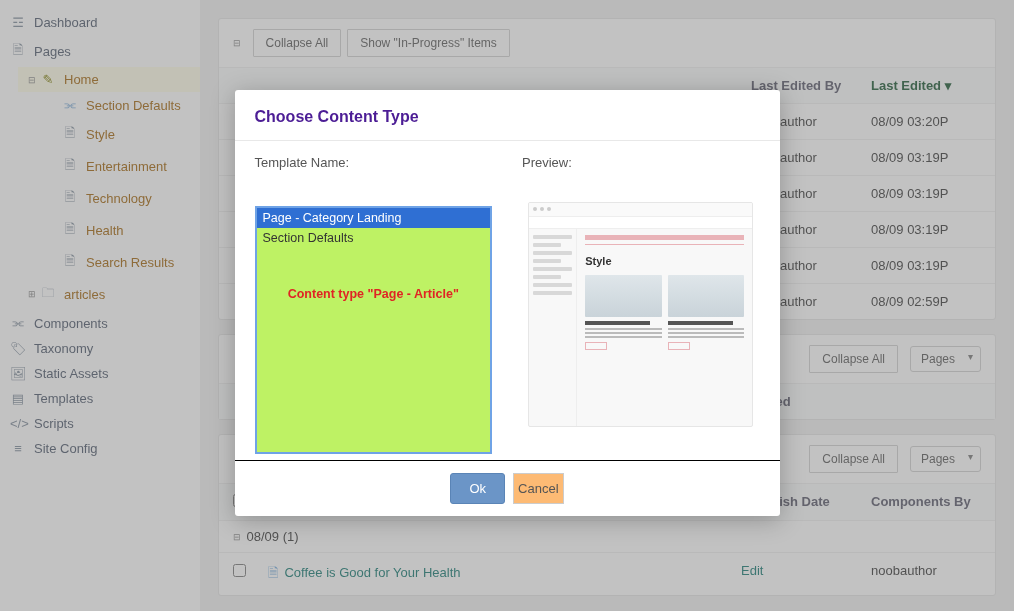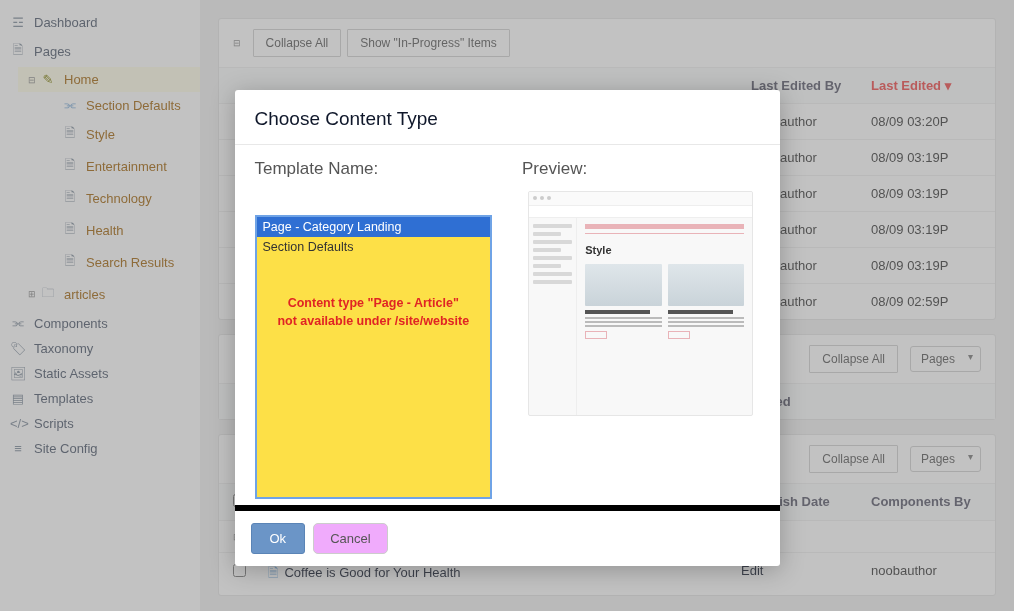--- a/index.html
+++ b/index.html
@@ -23,39 +23,39 @@
   .panel-header .exp { font-size: 9px; color: #888; margin-right: 6px;}
   .panel-header .title { font-weight: 600; color: #444; flex: 1; }
   .btn { background: #fff; border: 1px solid #d0d0d0; border-radius: 1px; padding: 6px 12px; font-size: 12px; color: #555; cursor: pointer; margin-left: 6px; }
   .columns, .row { display: flex; padding: 10px 14px; border-top: 1px solid #eee; }
   .columns { font-weight: 600; color: #556; background: #fafbfc; }
   .col-a { flex: 2.8; }
   .col-b { width: 60px; }
   .col-c { width: 70px; }
   .col-d { width: 120px; }
   .col-e { width: 110px; }
-  .sort { color: #ef4444; }
+  .sort { color: #14532d; }
   .row .file-icn { color: #6fa8dc; margin: 0 6px 0 14px; }
-  .link { color: #0f172a; }
+  .link { color: #0f766e; }
   .grouprow { padding: 8px 14px; border-top: 1px solid #eee; display:flex; align-items:center;}
   .grouprow .exp { font-size: 9px; margin-right:6px; color:#888;}
   .select { border: 1px solid #d0d0d0; border-radius: 3px; padding: 5px 24px 5px 10px; font-size: 12px; color: #555; background: #fff; margin-left: 6px; appearance: none; position: relative; }
   .select-wrap { position: relative; display:inline-block; margin-left:6px;}
   .select-wrap::after { content:"▾"; position:absolute; right:8px; top:5px; font-size:10px; color:#777; pointer-events:none;}
 
   .overlay { position: absolute; inset: 0; background: rgba(120,120,120,0.45); display:flex; align-items:flex-start; justify-content:center; }
   .modal { margin-top: 90px; width: 545px; background: #fff; border-radius: 3px; box-shadow: 0 4px 24px rgba(0,0,0,0.25); }
   .modal-head { padding: 18px 20px 14px; border-bottom: 1px solid #e8e8e8; }
-  .modal-head h2 { font-size: 19px; font-weight: 400; color: #0f172a; }
+  .modal-head h2 { font-size: 16px; font-weight: 700; color: #4c1d95; }
   .modal-body { padding: 14px 20px 6px; }
   .modal-body .msg { color: #555; margin-bottom: 14px; font-size: 12.5px; }
   .cols2 { display: flex; gap: 30px; }
   .colx { flex: 1; }
-  .colx .lbl { color: #555; margin-bottom: 0; font-size: 17px; }
-  .template-list { border: 2px solid #6fa3e6; height: 284px; background: #fde047; position: relative; overflow:hidden;margin-top:36px;}
+  .colx .lbl { color: #555; margin-bottom: 20px; font-size: 13px; }
+  .template-list { border: 2px solid #6fa3e6; height: 248px; background: #bef264; position: relative; overflow:hidden;margin-top:36px;}
   .template-list .opt { padding: 3px 6px; font-size: 12.5px; cursor: pointer; }
   .template-list .opt.sel { background: #2f6fd3; color: #fff; }
   .annot { position: absolute; top: 78px; left: 0; right:0; text-align:center; color:#e02424; font-weight:700; font-size:12.5px; line-height:1.4; }
   .preview-box { height: 248px; background:#fff; display:flex; align-items:center; justify-content:center;}
   .mock { width: 225px; height: 225px; border: 1px solid #e6e6e6; background: #f8f8f8; border-radius:2px; display:flex; flex-direction:column; overflow:hidden;}
   .mock-top { height:14px; background:#fafafa; border-bottom:1px solid #eee; display:flex; align-items:center; padding:0 4px; gap:3px;}
   .dot{width:4px;height:4px;border-radius:50%;background:#ccc;}
   .mock-url{height:12px;background:#fff;border-bottom:1px solid #eee;}
   .mock-body{flex:1;display:flex;}
   .mock-side{width:48px;border-right:1px solid #eee; padding:6px 4px; display:flex; flex-direction:column; gap:4px;}
@@ -65,23 +65,23 @@
   .mm-hdr{height:5px;background:#e9b3b8;margin-bottom:4px;}
   .mm-line{height:1px;background:#e9b3b8;margin-bottom:10px;}
   .mm-title{font-size:11px;font-weight:700;color:#333;margin-bottom:8px;}
   .mm-cards{display:flex;gap:6px;}
   .mm-card{flex:1;}
   .mm-img{height:42px;background:linear-gradient(#dfe6ea,#c9d3d9);border-radius:1px;margin-bottom:4px;}
   .mm-t{height:4px;background:#555;margin-bottom:3px;width:85%;}
   .mm-l{height:2px;background:#bbb;margin-bottom:2px;}
   .mm-btn{width:22px;height:8px;border:1px solid #e9b3b8;margin-top:4px;}
 
-  .modal-foot { border-top:6px solid #000000; padding: 12px 16px; display:flex; justify-content:flex-start; gap:8px; }
+  .modal-foot { border-top:1px solid #000000; padding: 12px 16px; display:flex; justify-content:center; gap:8px; }
   .btn-primary{ background:#6b95c7; color:#fff; border:1px solid #5a84b6; border-radius:3px; padding:7px 18px; font-size:13px; cursor:pointer;}
-  .btn-default{ background:#f0abfc; color:#555; border:1px solid #ccc; border-radius:5px; padding:7px 16px; font-size:13px; cursor:pointer;}
+  .btn-default{ background:#fdba74; color:#555; border:1px solid #ccc; border-radius:0; padding:7px 4px; font-size:13px; cursor:pointer;}
   .cb { margin-right:8px; }
 </style>
 </head>
 <body>
 
 <div class="app">
   <aside class="sidebar">
     <div class="nav-item">
         <span class="icon">☲</span>
         <span class="label">Dashboard</span>
@@ -267,21 +267,20 @@
       </div>
     <div class="modal-body">
       <div class="cols2">
         <div class="colx">
           <div class="lbl">Template Name:</div>
           <div class="template-list">
             <div class="opt sel">Page - Category Landing</div>
             <div class="opt">Section Defaults</div>
             <div class="annot">
               <div>Content type "Page - Article"</div>
-              <div>not available under /site/website</div>
             </div>
           </div>
         </div>
         <div class="colx">
           <div class="lbl">Preview:</div>
           <div class="preview-box">
             <div class="mock">
               <div class="mock-top">
                   <span class="dot"></span>
                   <span class="dot"></span>

